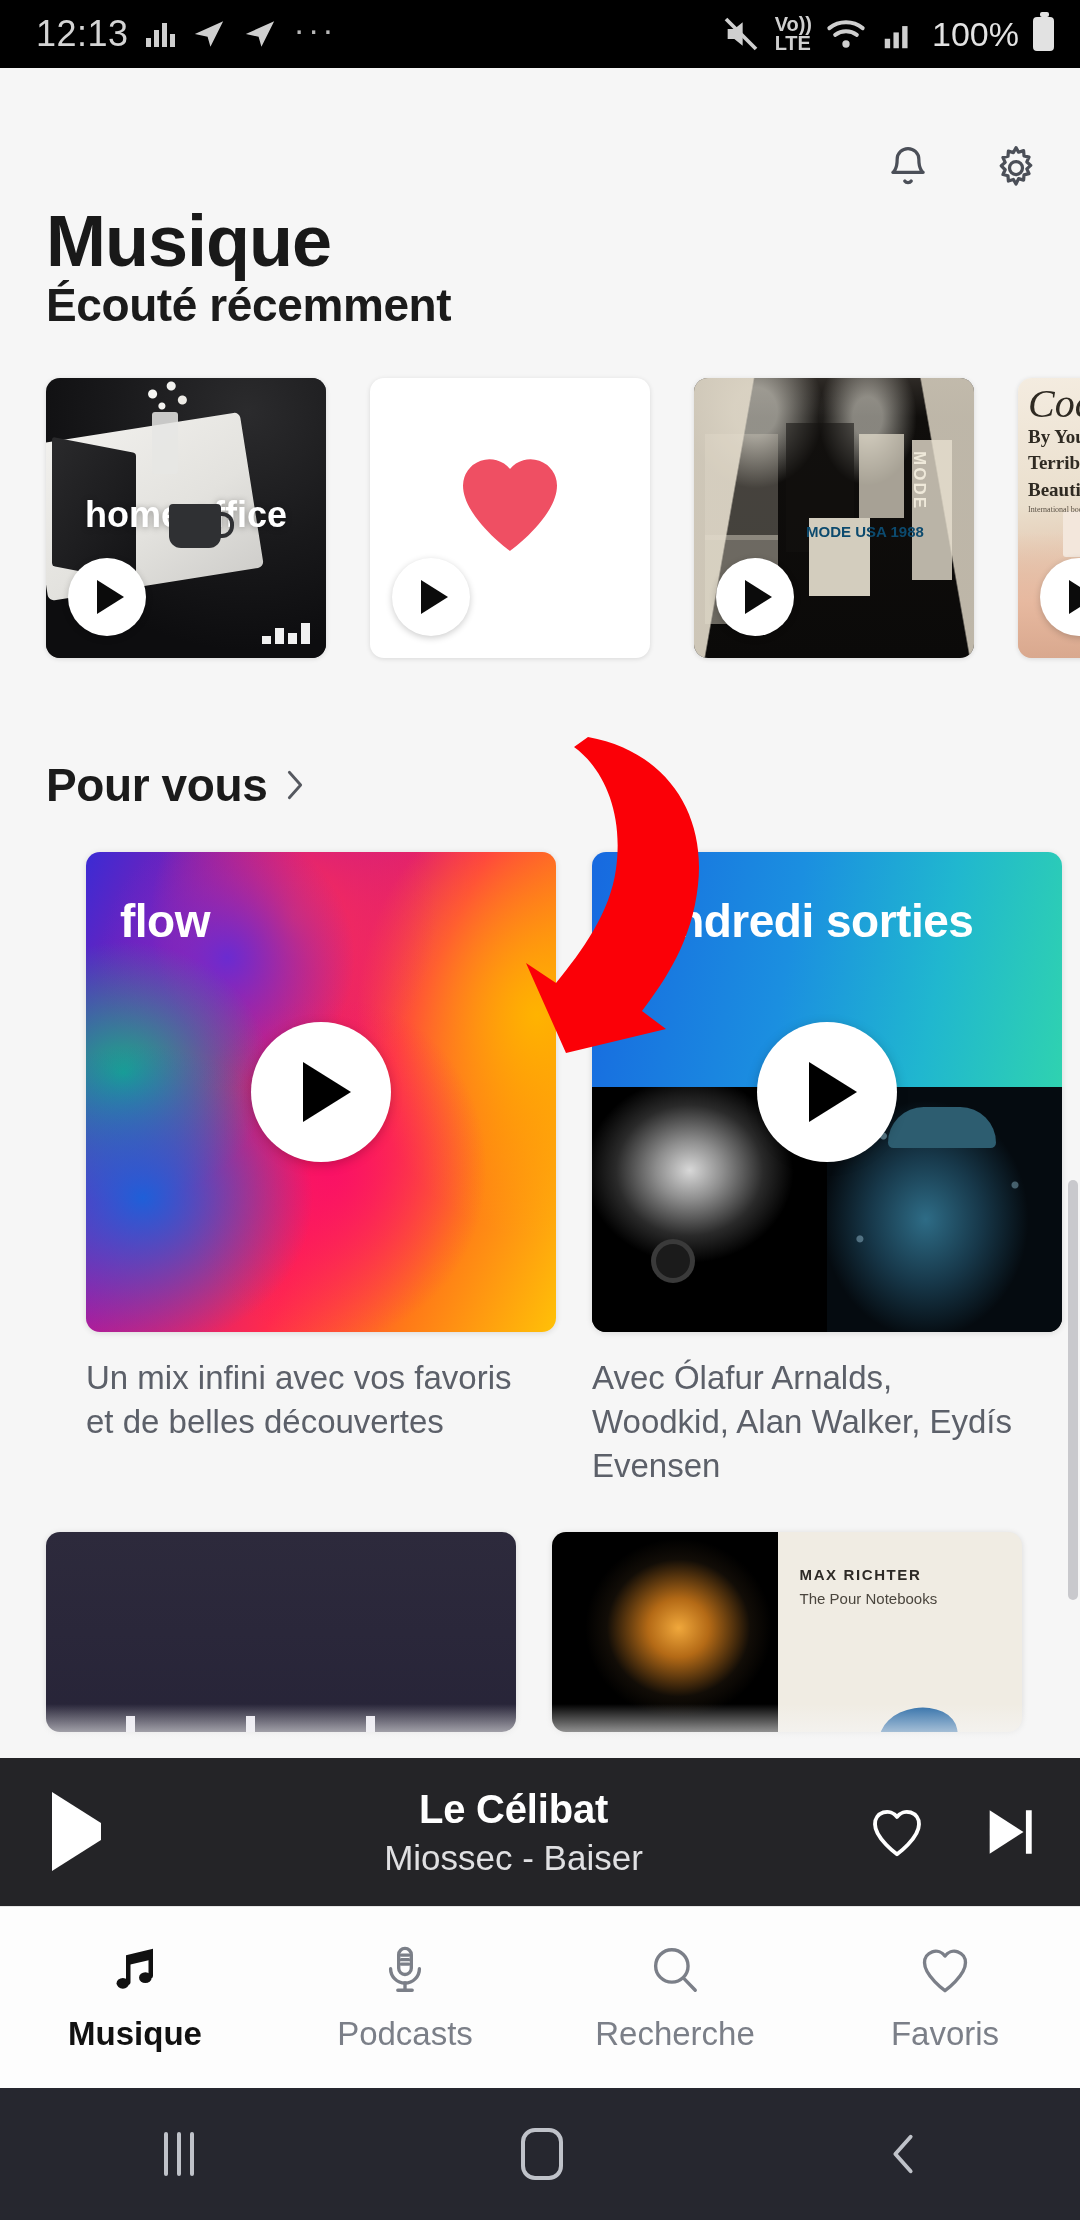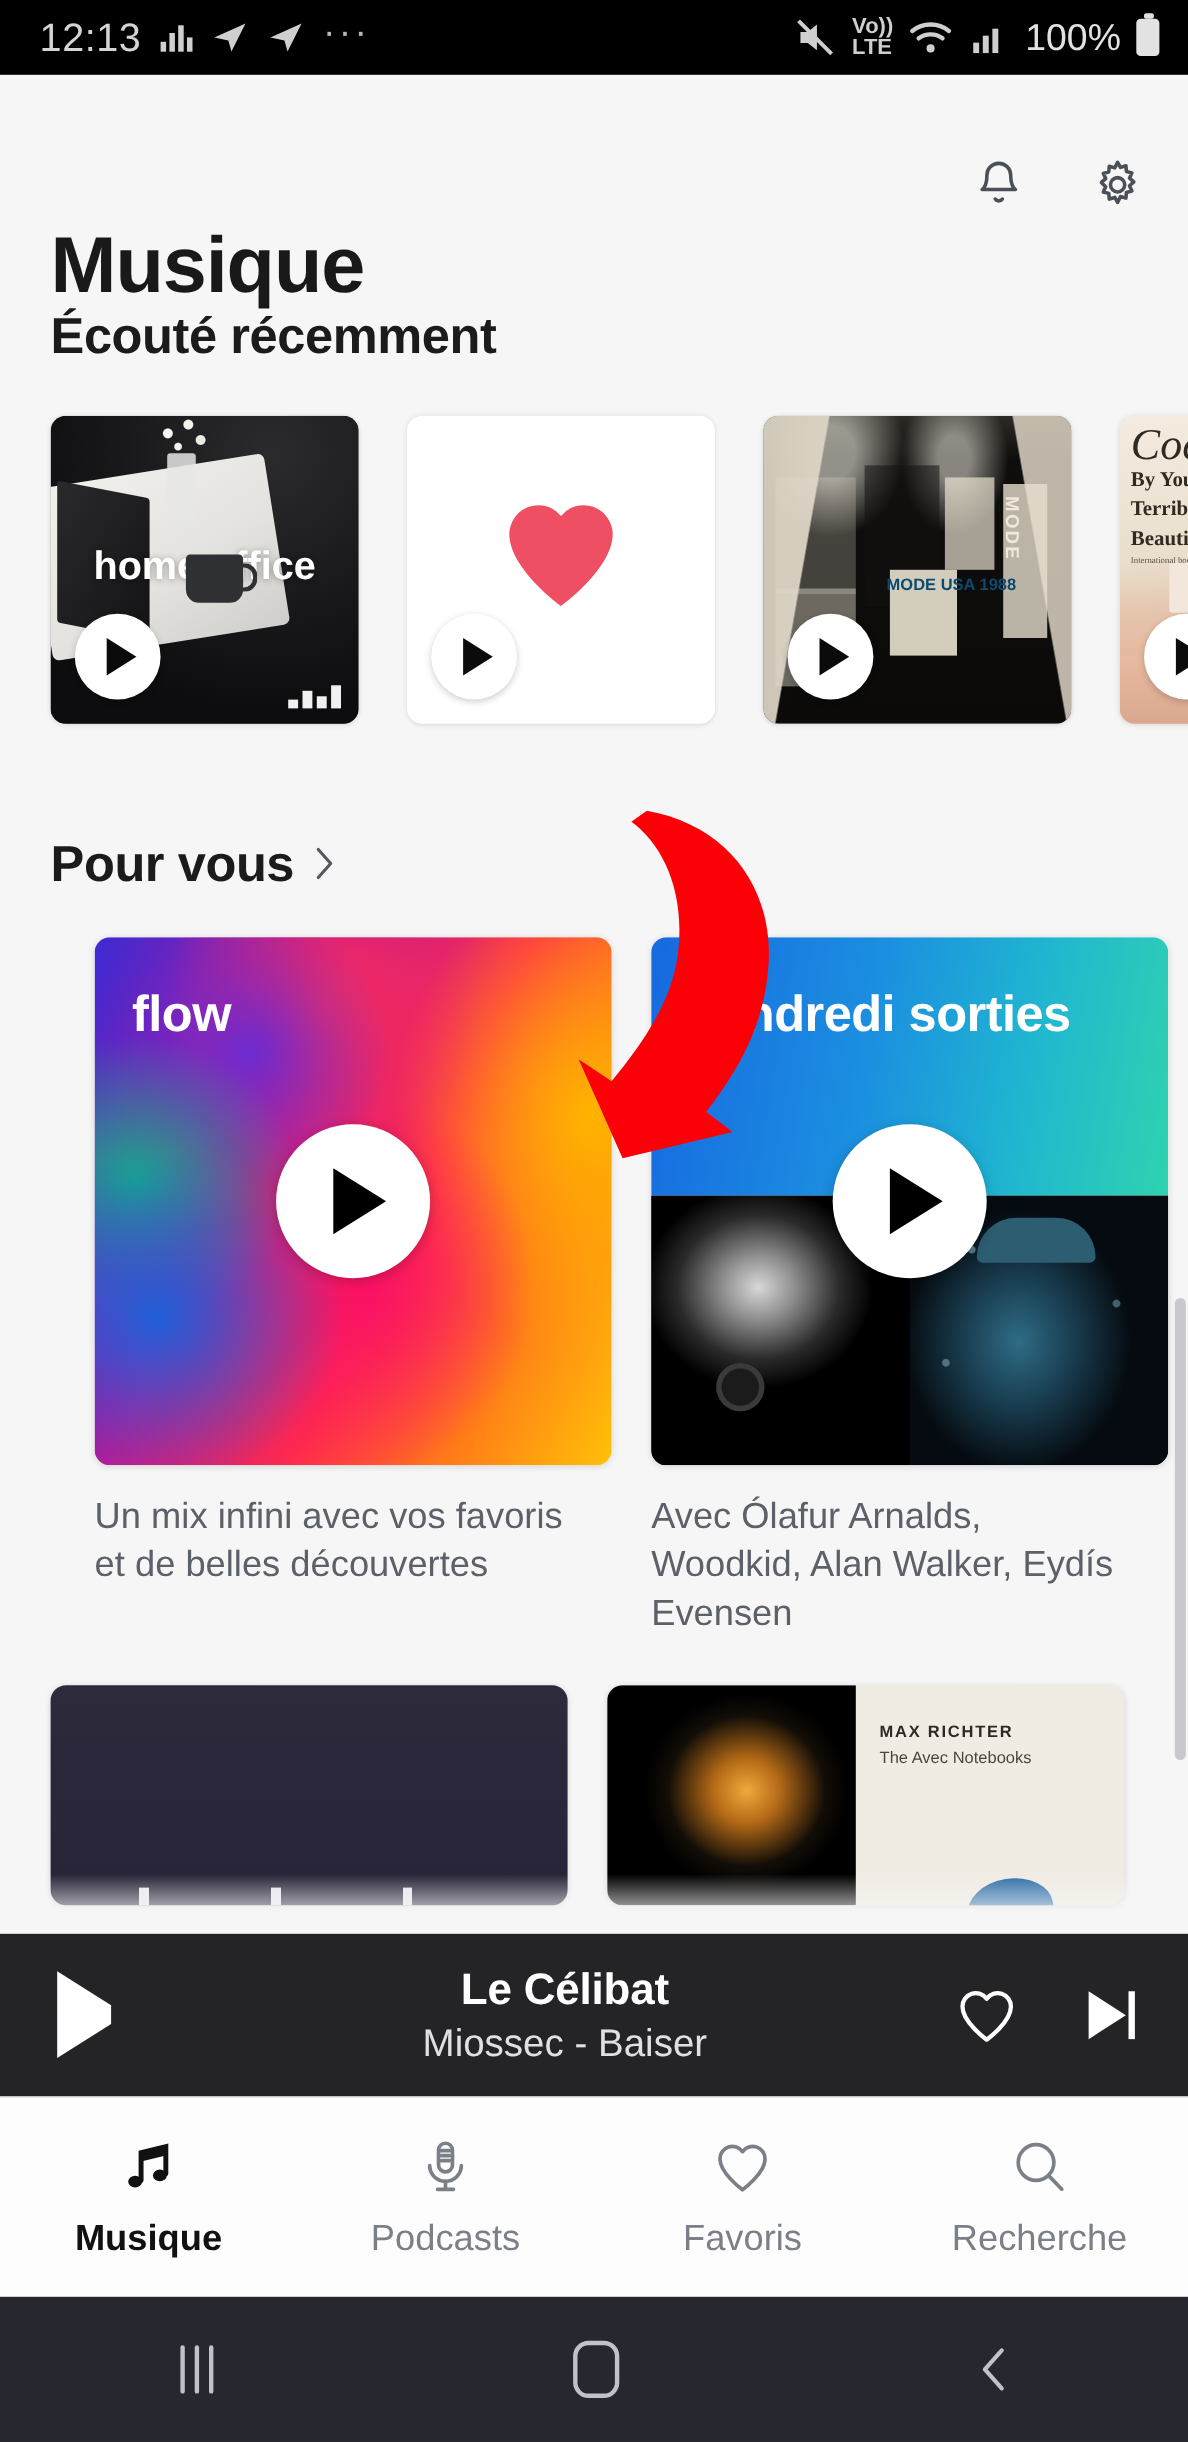--- a/index.html
+++ b/index.html
@@ -407,21 +407,21 @@
           <div class="pv-desc">Avec Ólafur Arnalds, Woodkid, Alan Walker, Eydís Evensen</div>
         </div>
       </div>
 
       <div class="next-row">
         <div class="next-card nc-dark"></div>
         <div class="next-card nc-richter">
           <div class="ncr-photo"></div>
           <div class="ncr-right">
             <div class="ncr-a">MAX RICHTER</div>
-            <div class="ncr-b">The Avec Notebooks</div>
+            <div class="ncr-b">The Pour Notebooks</div>
           </div>
           <div class="ncr-blue"></div>
         </div>
       </div>
     </div>
 
     <div class="content-fade"></div>
   </div>
 
   <div class="scrollbar"></div>
@@ -467,32 +467,32 @@
       <svg class="nav-ic" viewBox="0 0 24 24" fill="none" stroke="currentColor" stroke-width="1.5">
         <rect x="9.2" y="2.4" width="5.6" height="11.6" rx="2.8"></rect>
         <path d="M5.6 11.4a6.4 6.4 0 0 0 12.8 0" stroke-linecap="round"></path>
         <path d="M12 17.8V21M8.8 21h6.4" stroke-linecap="round"></path>
         <path d="M10.4 5.4h3.2M10.4 7.4h3.2M10.4 9.4h3.2" stroke-linecap="round"></path>
       </svg>
       <span class="nav-lbl">Podcasts</span>
     </div>
 
     <div class="nav-item">
-      <svg class="nav-ic" viewBox="0 0 24 22" fill="none" stroke="currentColor" stroke-width="1.5">
-        <path d="M12 20.2S2.9 13.6 2.9 7.8A5 5 0 0 1 12 4.8 5 5 0 0 1 21.1 7.8C21.1 13.6 12 20.2 12 20.2z" stroke-linejoin="round"></path>
-      </svg>
-      <span class="nav-lbl">Favoris</span>
-    </div>
-
-    <div class="nav-item">
       <svg class="nav-ic" viewBox="0 0 24 24" fill="none" stroke="currentColor" stroke-width="1.5">
         <circle cx="10.6" cy="10.2" r="7.2"></circle>
         <path d="M15.8 15.6 21 21" stroke-linecap="round"></path>
       </svg>
       <span class="nav-lbl">Recherche</span>
+    </div>
+
+    <div class="nav-item">
+      <svg class="nav-ic" viewBox="0 0 24 22" fill="none" stroke="currentColor" stroke-width="1.5">
+        <path d="M12 20.2S2.9 13.6 2.9 7.8A5 5 0 0 1 12 4.8 5 5 0 0 1 21.1 7.8C21.1 13.6 12 20.2 12 20.2z" stroke-linejoin="round"></path>
+      </svg>
+      <span class="nav-lbl">Favoris</span>
     </div>
   </div>
 
   <div class="androidnav">
     <div class="an-recents">
         <i></i>
         <i></i>
         <i></i>
       </div>
     <div class="an-home"></div>

